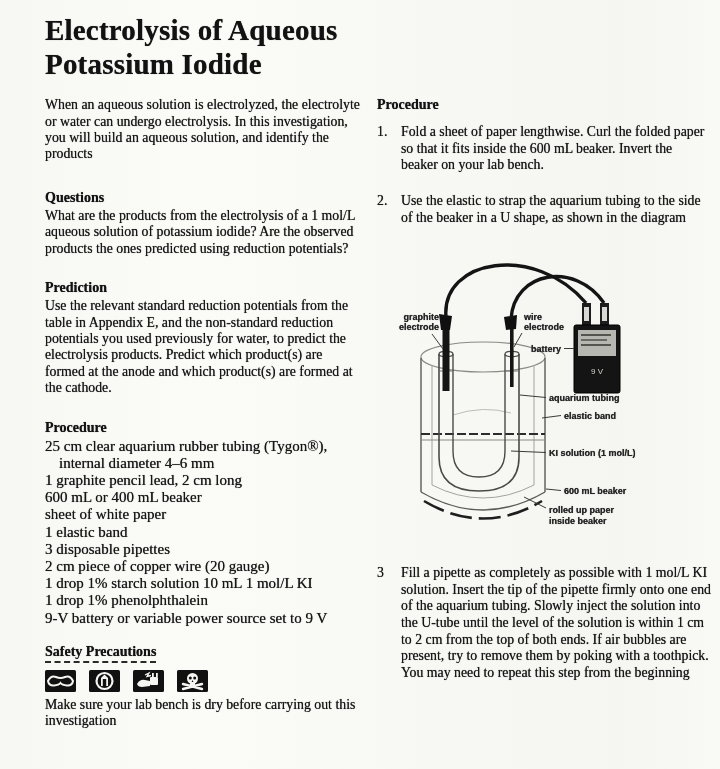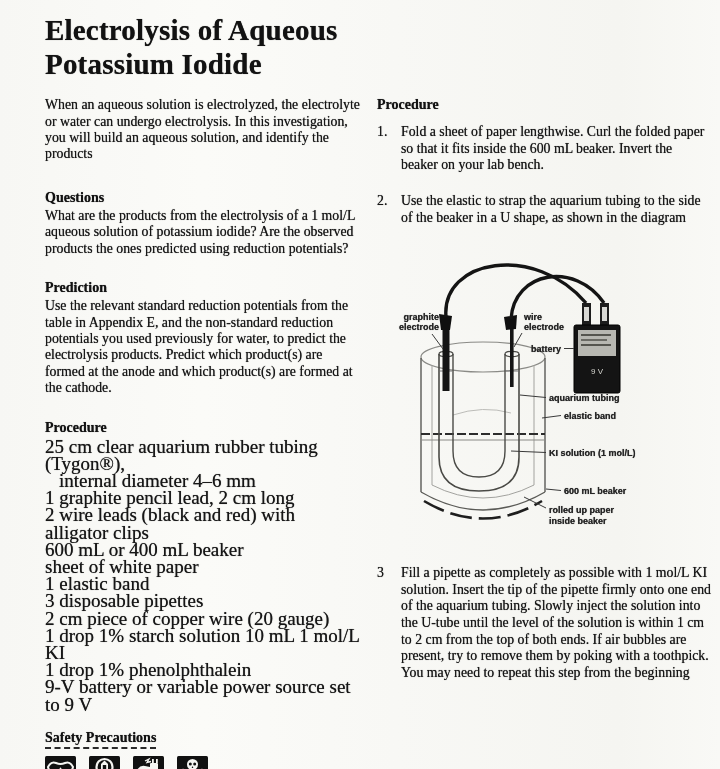--- a/index.html
+++ b/index.html
@@ -20,21 +20,21 @@
     margin:0 0 16px 0;color:#121212;
   }
   .columns{display:flex;gap:14px;}
   .col-left{width:318px;flex:none;}
   .col-right{width:334px;flex:none;}
   p,.para{margin:0;font-size:13.8px;line-height:16.4px;}
   .sp-after-lg{margin-bottom:27px;}
   .sp-after-md{margin-bottom:23px;}
   .sp-after-sm{margin-bottom:15px;}
   h3{font-size:14px;line-height:16px;margin:0 0 2px 0;font-weight:bold;color:#121212;}
-  .mat-line{font-size:19px;line-height:17.2px;}
+  .mat-line{font-size:15px;line-height:17.2px;}
   .mat-indent{padding-left:14px;}
   .safety-heading{display:inline-block;border-bottom:2px dashed #2a2a2a;padding-bottom:1px;margin-bottom:4px;}
   .safety-icons{display:flex;gap:13px;align-items:center;margin:3px 0 5px 0;}
   .safety-icons svg{display:block;}
   .step{display:flex;margin-bottom:19px;}
   .step-num{width:24px;flex:none;font-size:13.8px;line-height:16.6px;}
   .step-text{flex:1;font-size:13.8px;line-height:16.6px;}
   .proc-head{margin-bottom:11px;}
   .diagram{margin:8px 0 6px 6px;}
   .diagram svg{display:block;}
@@ -57,21 +57,20 @@
       <p class="sp-after-md">What are the products from the electrolysis of a 1 mol/L aqueous solution of potassium iodide? Are the observed products the ones predicted using reduction potentials?</p>
 
       <h3>Prediction</h3>
       <p class="sp-after-md">Use the relevant standard reduction potentials from the table in Appendix E, and the non-standard reduction potentials you used previously for water, to predict the electrolysis products. Predict which product(s) are formed at the anode and which product(s) are formed at the cathode.</p>
 
       <h3>Procedure</h3>
       <div class="sp-after-sm">
           <div class="mat-line">25 cm clear aquarium rubber tubing (Tygon®),</div>
           <div class="mat-line mat-indent">internal diameter 4–6 mm</div>
           <div class="mat-line">1 graphite pencil lead, 2 cm long</div>
-          <div class="mat-line">2 wire leads (black and red) with alligator clips</div>
           <div class="mat-line">600 mL or 400 mL beaker</div>
           <div class="mat-line">sheet of white paper</div>
           <div class="mat-line">1 elastic band</div>
           <div class="mat-line">3 disposable pipettes</div>
           <div class="mat-line">2 cm piece of copper wire (20 gauge)</div>
           <div class="mat-line">1 drop 1% starch solution 10 mL 1 mol/L KI</div>
           <div class="mat-line">1 drop 1% phenolphthalein</div>
           <div class="mat-line">9-V battery or variable power source set to 9 V</div>
         </div>
 

